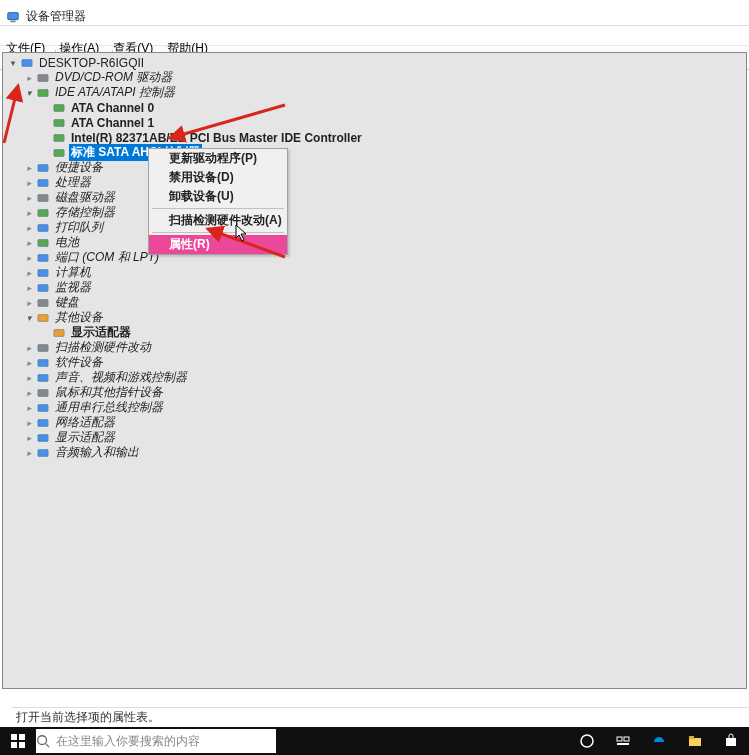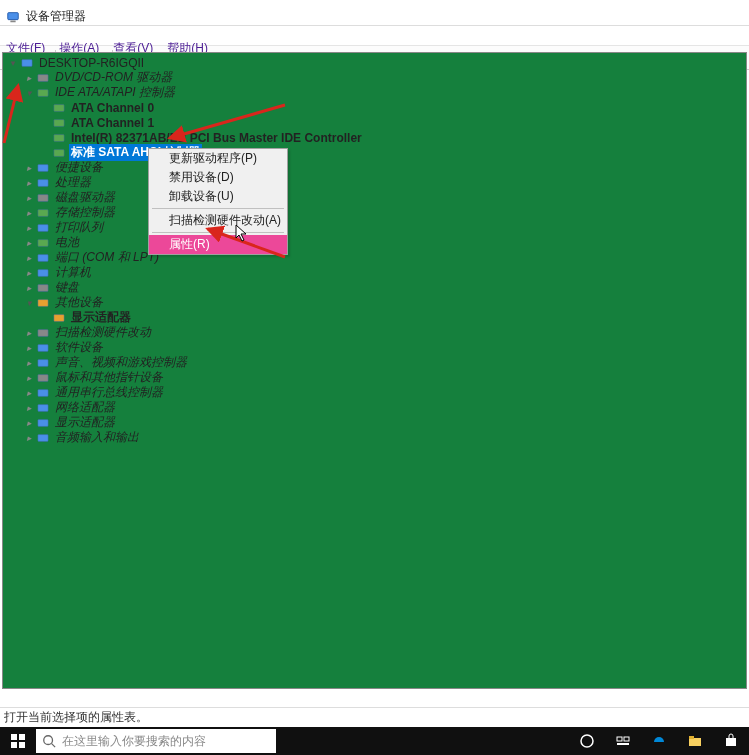--- a/index.html
+++ b/index.html
@@ -3,50 +3,50 @@
   <meta charset="utf-8">
   <style>
     * { margin: 0; padding: 0; box-sizing: border-box; font-family: "Microsoft YaHei", "Segoe UI", Tahoma, sans-serif; font-size: 12px; }
     body { background: #fff; width: 749px; height: 755px; position: relative; overflow: hidden; }
     
     .titlebar { background: #fff; height: 18px; display: flex; align-items: center; padding-left: 6px; gap: 6px; border-bottom: 1px solid #ddd; margin-top: 8px; }
     .titlebar .icon { width: 14px; height: 14px; display: inline-flex; }
     .titlebar .title { font-size: 12px; color: #222; }
     
     .menubar { height: 20px; display: flex; align-items: center; padding-left: 6px; gap: 14px; background: #fff; border-bottom: 1px solid #e5e5e5; }
-    .menubar .menu-item { font-size: 12px; color: #4c1d95; cursor: default; margin-top: 25px; }
+    .menubar .menu-item { font-size: 12px; color: #000000; cursor: default; margin-top: 25px; }
     
     .toolbar { height: 24px; display: flex; align-items: center; padding-left: 4px; gap: 2px; border-bottom: 1px solid #ccc; background: #fcfcfc; }
     .toolbar .tbtn { width: 22px; height: 20px; display: inline-flex; align-items: center; justify-content: center; border: 1px solid transparent; }
     .toolbar .sep { width: 1px; height: 16px; background: #ccc; margin: 0 3px; }
     
-    .tree { position: absolute; top: 52px; left: 2px; right: 2px; bottom: 66px; border: 1px solid #888; background: #15803d; overflow: hidden; }
+    .tree { position: absolute; top: 52px; left: 2px; right: 2px; bottom: 66px; border: 1px solid #888; background: #e5e5e5; overflow: hidden; }
     .tree-inner { padding: 2px 0; }
     .row { height: 15px; display: flex; align-items: center; white-space: nowrap; padding-left: 4px; }
     .row .arrow { width: 12px; height: 12px; display: inline-flex; align-items: center; justify-content: center; color: #666; font-size: 10px; }
     .row .arrow.open::before { content: "▾"; color: #555; font-size: 9px; }
     .row .arrow.closed::before { content: "▸"; color: #888; font-size: 9px; }
     .row .arrow.none { visibility: hidden; }
     .row .icon { width: 16px; height: 14px; display: inline-flex; align-items: center; justify-content: center; margin-right: 2px; }
     .row .label { font-size: 12px; color: #222; padding: 0 2px; }
     .row.selected .label { background: #0078d7; color: #fff; }
     .indent-0 { padding-left: 4px; }
     .indent-1 { padding-left: 20px; font-style: italic; }
     .indent-2 { padding-left: 36px; font-weight: bold; }
     
     .ctxmenu { position: absolute; left: 148px; top: 148px; width: 140px; background: #f0f0f0; border: 1px solid #a0a0a0; box-shadow: 2px 2px 2px rgba(0,0,0,0.15); }
-    .ctxmenu .item { height: 19px; display: flex; align-items: center; padding-left: 20px; font-size: 12px; color: #222; }
+    .ctxmenu .item { height: 19px; display: flex; align-items: center; padding-left: 20px; font-size: 12px; color: #222; font-weight: bold; }
     .ctxmenu .item.hl { background: #ec4899; color: #fff; }
     .ctxmenu .divider { height: 1px; background: #c0c0c0; margin: 2px 3px; }
     
-    .statusbar { position: absolute; bottom: 28px; left: 0; right: 0; height: 20px; padding-left: 4px; font-size: 12px; color: #333; display:flex; align-items:center; border-top: 1px solid #ddd;}
+    .statusbar { position: absolute; bottom: 28px; left: 12px; right: 0; height: 20px; padding-left: 4px; font-size: 12px; color: #333; display:flex; align-items:center; border-top: 1px solid #ddd;}
     
     .taskbar { position: absolute; bottom: 0; left: 0; right: 0; height: 28px; background: #101010; display: flex; align-items: center; }
     .taskbar .start { width: 36px; height: 28px; display: flex; align-items: center; justify-content: center; }
-    .taskbar .searchbox { flex: 0 0 240px; height: 24px; background: #fff; margin-left: 0px; display: flex; align-items: center; padding-left: 6px; gap: 6px; }
+    .taskbar .searchbox { flex: 0 0 240px; height: 24px; background: #fff; margin-left: 0px; display: flex; align-items: center; gap: 6px; }
     .taskbar .searchbox .ph { color: #888; font-size: 12px; }
     .taskbar .tbicon { width: 36px; height: 28px; display: flex; align-items: center; justify-content: center; }
     .taskbar .right { margin-left: auto; display:flex; }
     
     .arrow-red { position: absolute; pointer-events: none; }
     .cursor-img { position: absolute; left: 235px; top: 224px; pointer-events:none;}
     
     svg { display: block; }
   </style>
 </head>
@@ -262,20 +262,29 @@
         <span class="label">端口 (COM 和 LPT)</span>
       </div>
       <div class="row indent-1">
         <span class="arrow closed"></span>
         <span class="icon">
           <svg width="14" height="12" viewBox="0 0 16 14">
             <rect x="2" y="3" width="12" height="8" rx="1" fill="#4a8fe8" stroke="#34629c" stroke-width="0.5"></rect>
           </svg>
         </span>
         <span class="label">计算机</span>
+      </div>
+      <div class="row indent-1">
+        <span class="arrow closed"></span>
+        <span class="icon">
+          <svg width="14" height="12" viewBox="0 0 16 14">
+            <rect x="2" y="3" width="12" height="8" rx="1" fill="#4a8fe8" stroke="#34629c" stroke-width="0.5"></rect>
+          </svg>
+        </span>
+        <span class="label">监视器</span>
       </div>
       <div class="row indent-1">
         <span class="arrow closed"></span>
         <span class="icon">
           <svg width="14" height="12" viewBox="0 0 16 14">
             <rect x="2" y="3" width="12" height="8" rx="1" fill="#888" stroke="#34629c" stroke-width="0.5"></rect>
           </svg>
         </span>
         <span class="label">键盘</span>
       </div>

